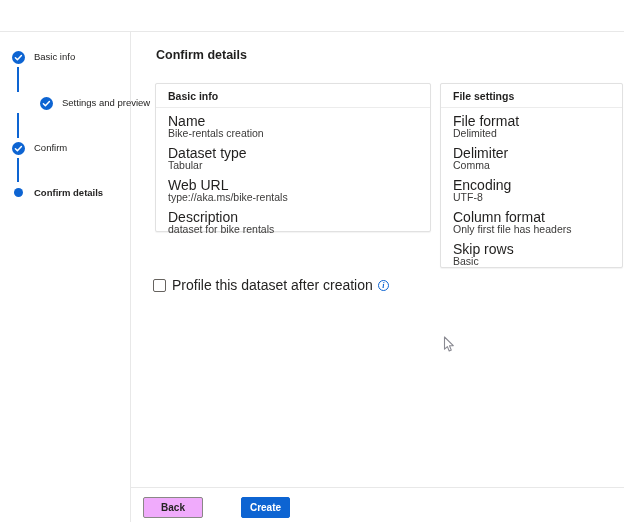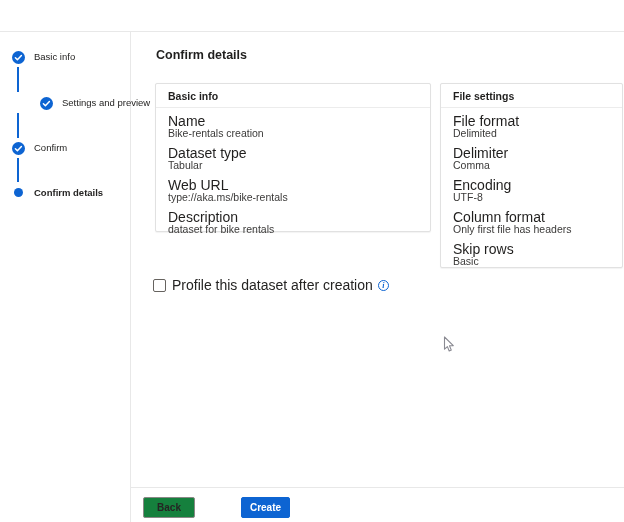--- a/index.html
+++ b/index.html
@@ -57,21 +57,21 @@
     display: inline-flex; align-items: center; justify-content: center;
     font-family: "Liberation Serif", serif; font-style: italic; font-weight: 700;
   }
   
   .footer-divider { position: absolute; left: 131px; top: 487px; width: 493px; height: 1px; background: #e8e8e8; }
   .btn {
     position: absolute; top: 497px; height: 21px; font-size: 10px;
     display: flex; align-items: center; justify-content: center;
     border-radius: 2px; cursor: pointer; font-family: inherit; font-weight: 600;
   }
-  .btn-back { left: 143px; width: 52px; background: #15803d; border: 1px solid #8a8886; color: #252423; }
+  .btn-back { left: 143px; width: 60px; background: #f0abfc; border: 1px solid #8a8886; color: #252423; }
   .btn-create { left: 204px; width: 49px; background: #0d64d2; border: 1px solid #0d64d2; color: #ffffff; margin-left: 37px; }
   
   .cursor { position: absolute; left: 443px; top: 336px; }
 </style>
 </head>
 <body>
 
 <div class="screen">
 
   <div class="header-divider"></div>

